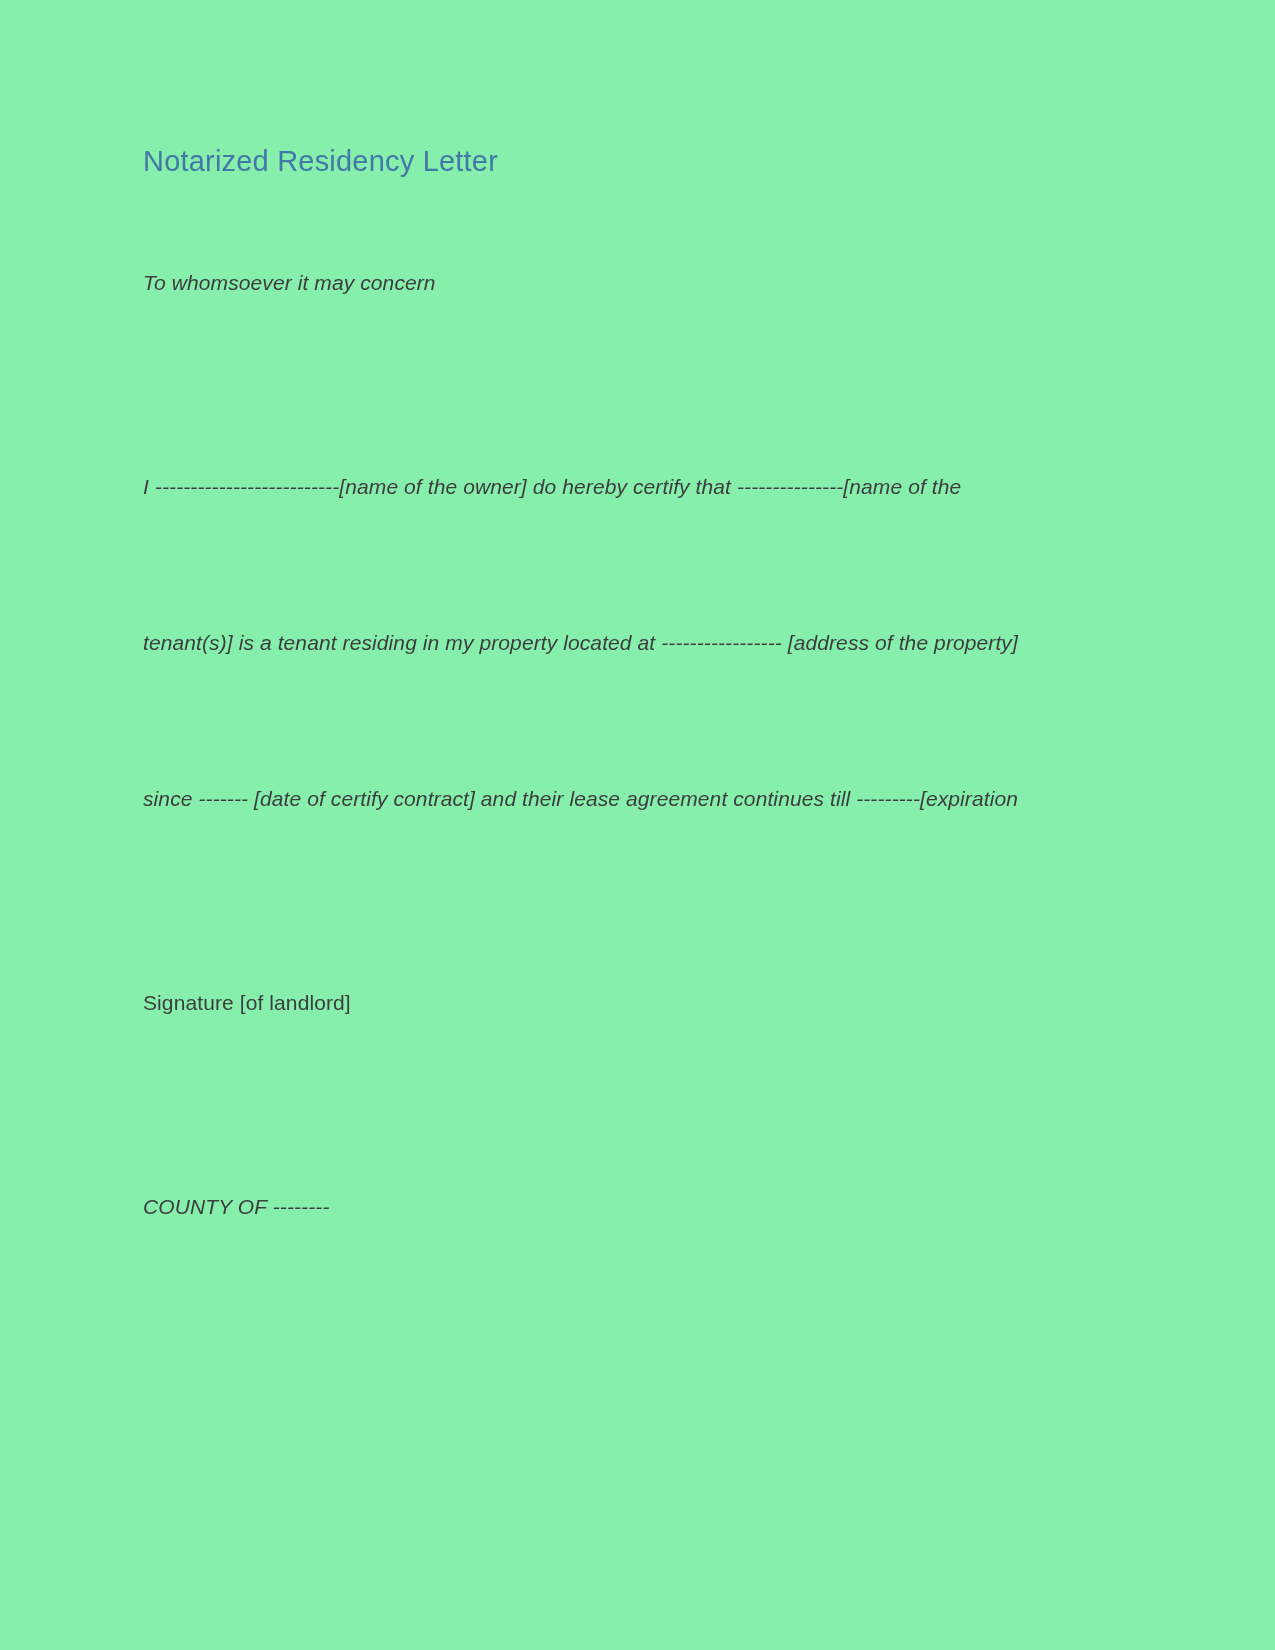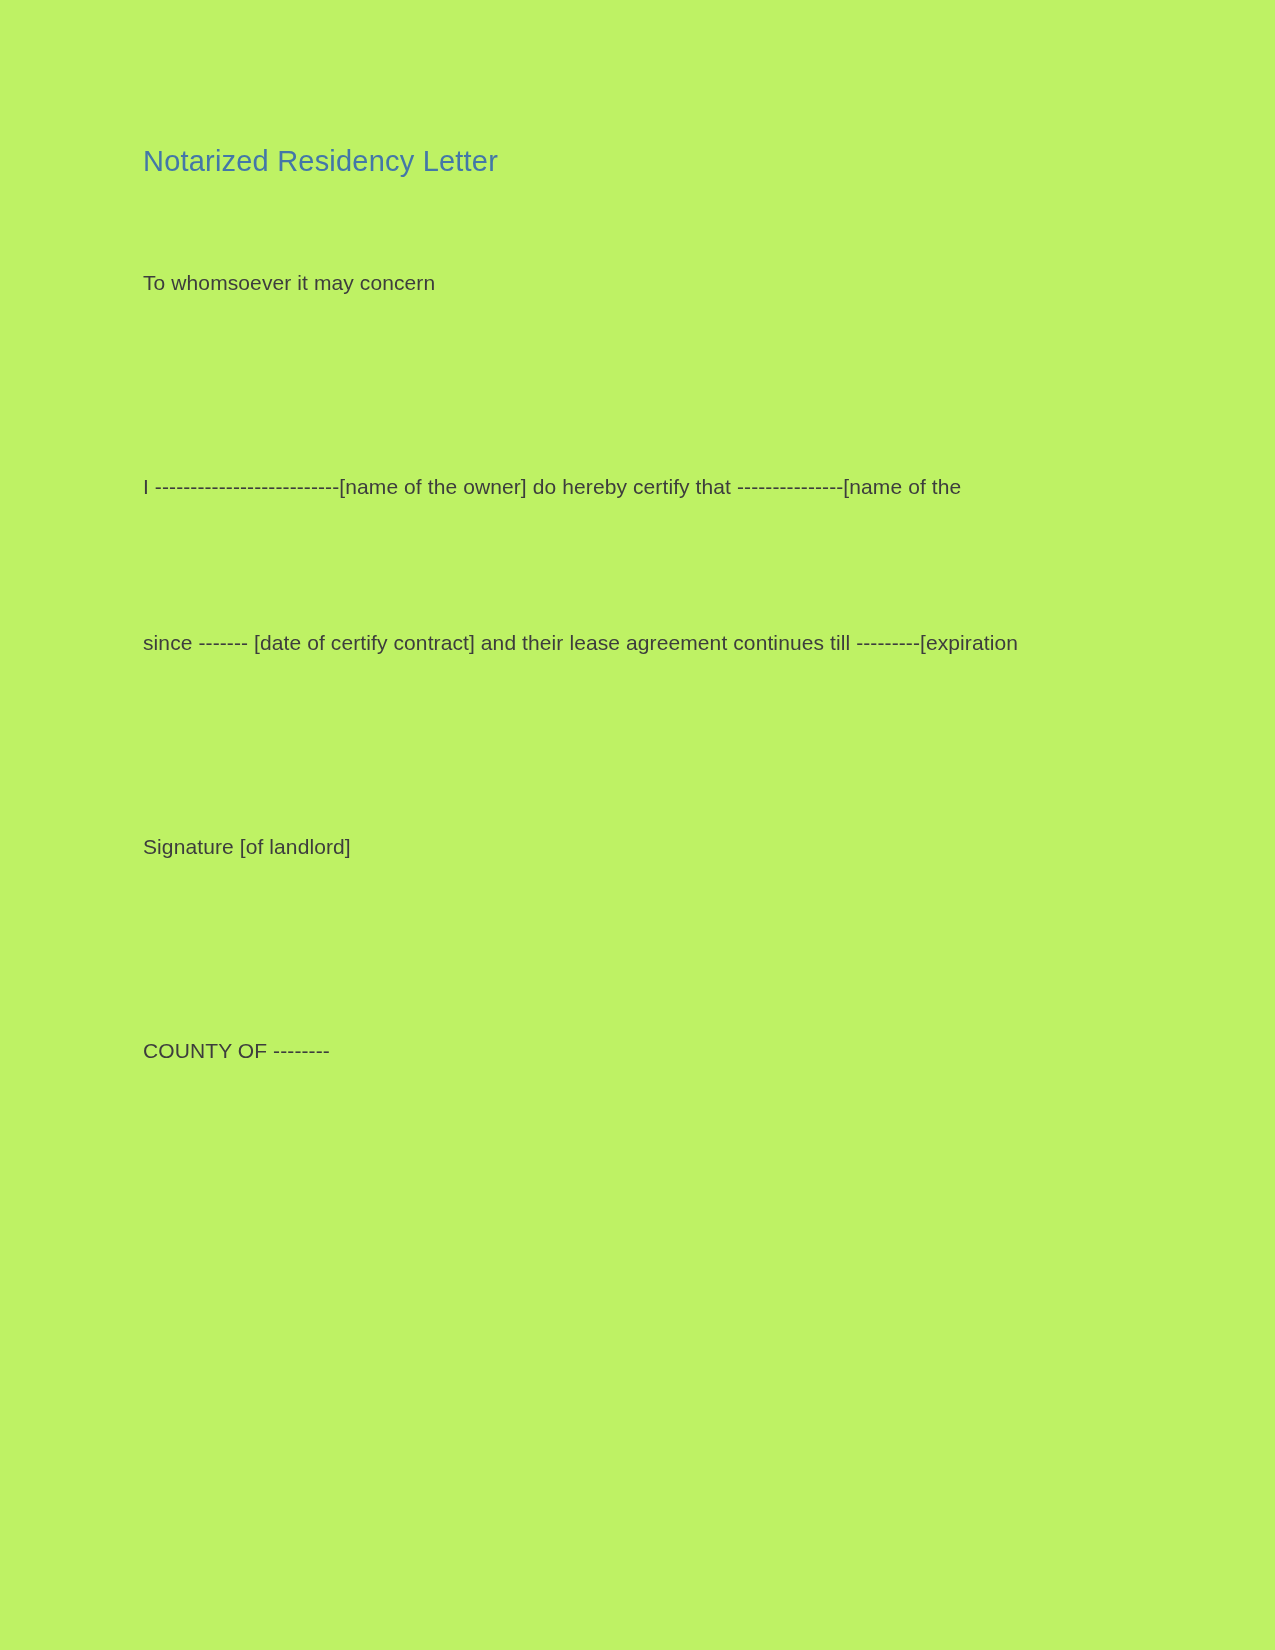--- a/index.html
+++ b/index.html
@@ -5,21 +5,21 @@
   html, body {
     margin: 0;
     padding: 0;
     background: #ffffff;
   }
   .page {
     position: relative;
     width: 1275px;
     height: 1650px;
     margin: 0 auto;
-    background: #bef264;
+    background: #86efac;
     box-sizing: border-box;
     padding: 140px 143px 60px 143px;
     font-family: "Liberation Sans", "DejaVu Sans", sans-serif;
     color: #3d3d3d;
     overflow: hidden;
   }
   .doc-title {
     margin: 0 0 75px 0;
     font-size: 29px;
     line-height: 42px;
@@ -29,36 +29,39 @@
   }
   .para {
     margin: 48px 0 0 0;
     font-size: 21px;
     line-height: 52px;
     white-space: pre;
     letter-spacing: 0.1px;
   }
   .para.first {
     margin-top: 0;
+    font-style: italic;
   }
   .para .line {
     display: block;
+    font-style: italic;
   }
 </style>
 </head>
 <body>
 
 <div class="page">
 
   <h1 class="doc-title">Notarized Residency Letter</h1>
 
   <p class="para first">To whomsoever it may concern</p>
 
   <p class="para">
     <span class="line">I --------------------------[name of the owner] do hereby certify that ---------------[name of the</span>
+    <span class="line">tenant(s)] is a tenant residing in my property located at ----------------- [address of the property]</span>
     <span class="line">since ------- [date of certify contract] and their lease agreement continues till ---------[expiration</span>
   </p>
 
   <p class="para">Signature [of landlord]</p>
 
 
   <p class="para">
     <span class="line">COUNTY OF --------</span>
   </p>
 

